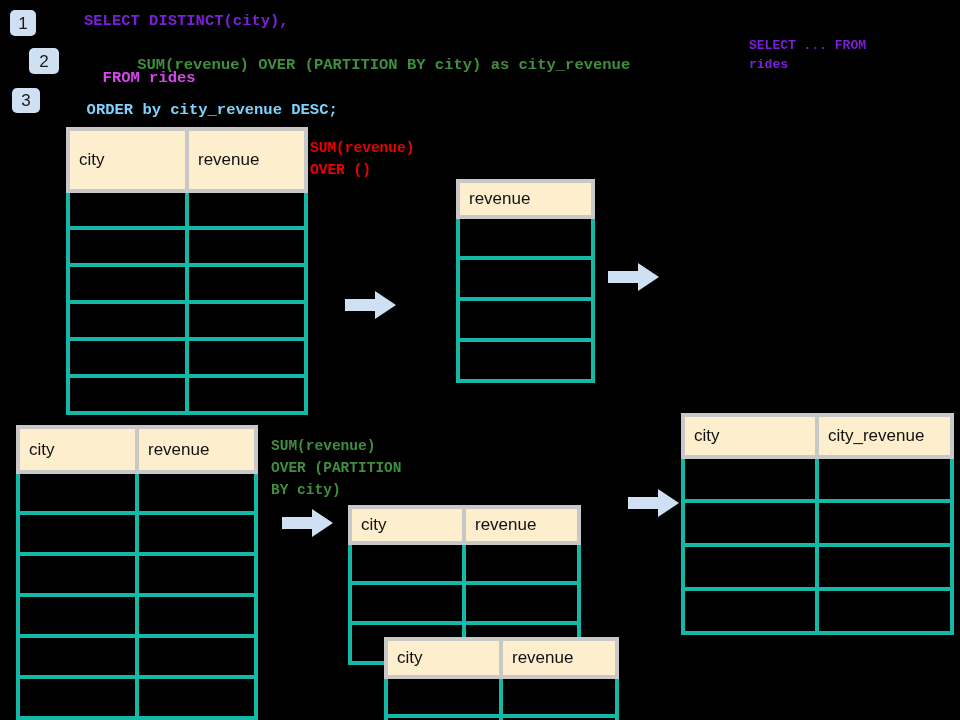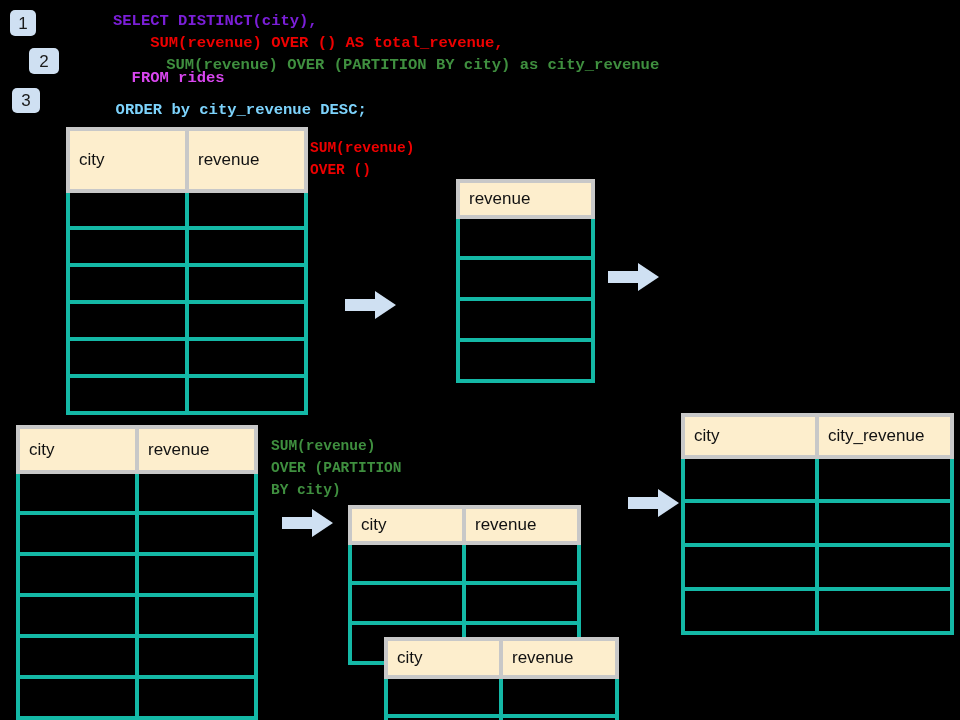--- a/index.html
+++ b/index.html
@@ -33,21 +33,20 @@
 
   
   .code {
     position: absolute;
     font-family: "Liberation Mono", monospace;
     font-size: 15.5px;
     font-weight: bold;
     line-height: 22px;
     white-space: pre;
     letter-spacing: 0px;
-    margin-left: 29px;
   }
 
   
   .annot {
     position: absolute;
     font-family: "Liberation Mono", monospace;
     font-size: 14.5px;
     font-weight: bold;
     line-height: 22px;
     white-space: pre;
@@ -88,25 +87,26 @@
 </head>
 <body>
 
 <div id="stage">
 
   <div class="badge" style="left:10px; top:10px; width:26px; height:26px;">1</div>
   <div class="badge" style="left:29px; top:48px; width:30px; height:26px;">2</div>
   <div class="badge" style="left:12px; top:88px; width:28px; height:25px;">3</div>
 
   <div class="code" style="left:84px; top:10px; color:#7b1fd8;">SELECT DISTINCT(city),</div>
-  <div class="code" style="left:84px; top:32px; color:#ee0000;">    SUM(revenue) OVER () AS total_revenue,</div>
   <div class="code" style="left:100px; top:54px; color:#3f8f3f;">    SUM(revenue) OVER (PARTITION BY city) as city_revenue</div>
   <div class="code" style="left:84px; top:67px; color:#d946ef;">  FROM rides</div>
   <div class="code" style="left:68px; top:99px; color:#7dd3fc;">  ORDER by city_revenue DESC;</div>
 
+  <div class="annot small" style="left:749px; top:36px; color:#7b1fd8;">SELECT ... FROM
+rides</div>
 
   <div class="annot" style="left:310px; top:137px; color:#ee0000;">SUM(revenue)
 OVER ()</div>
 
   <div class="annot" style="left:271px; top:435px; color:#3f8f3f;">SUM(revenue)
 OVER (PARTITION
 BY city)</div>
 
   <table class="tbl" style="left:66px; top:127px; width:238px; height:288px;">
     <tbody>

